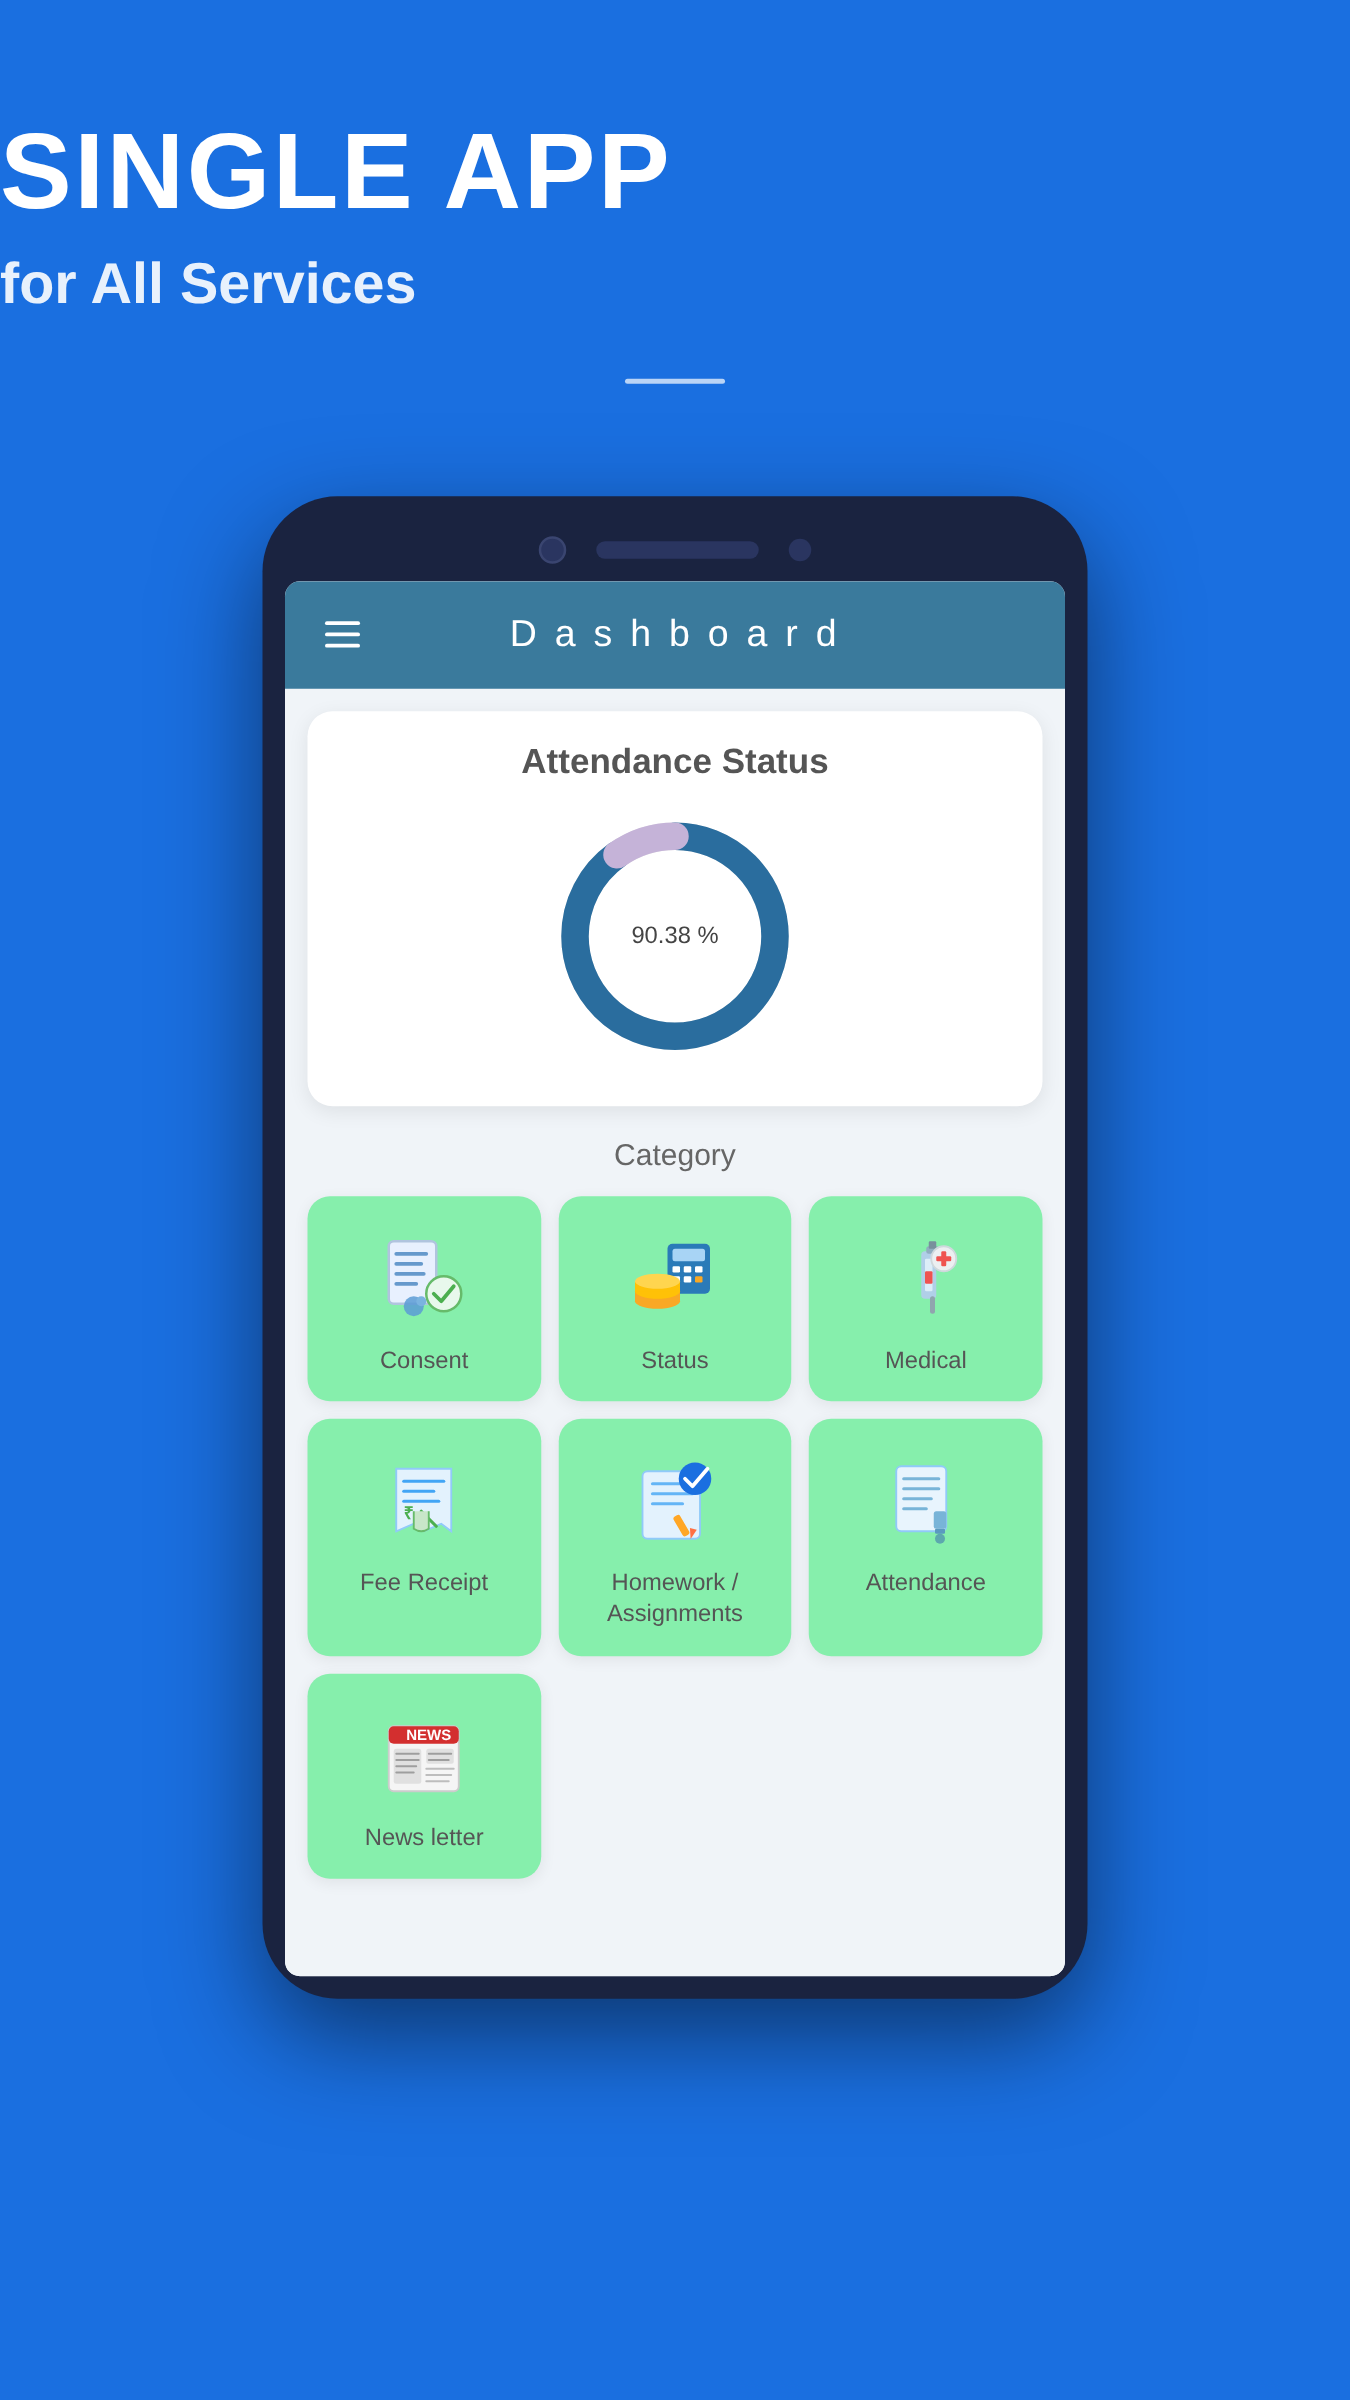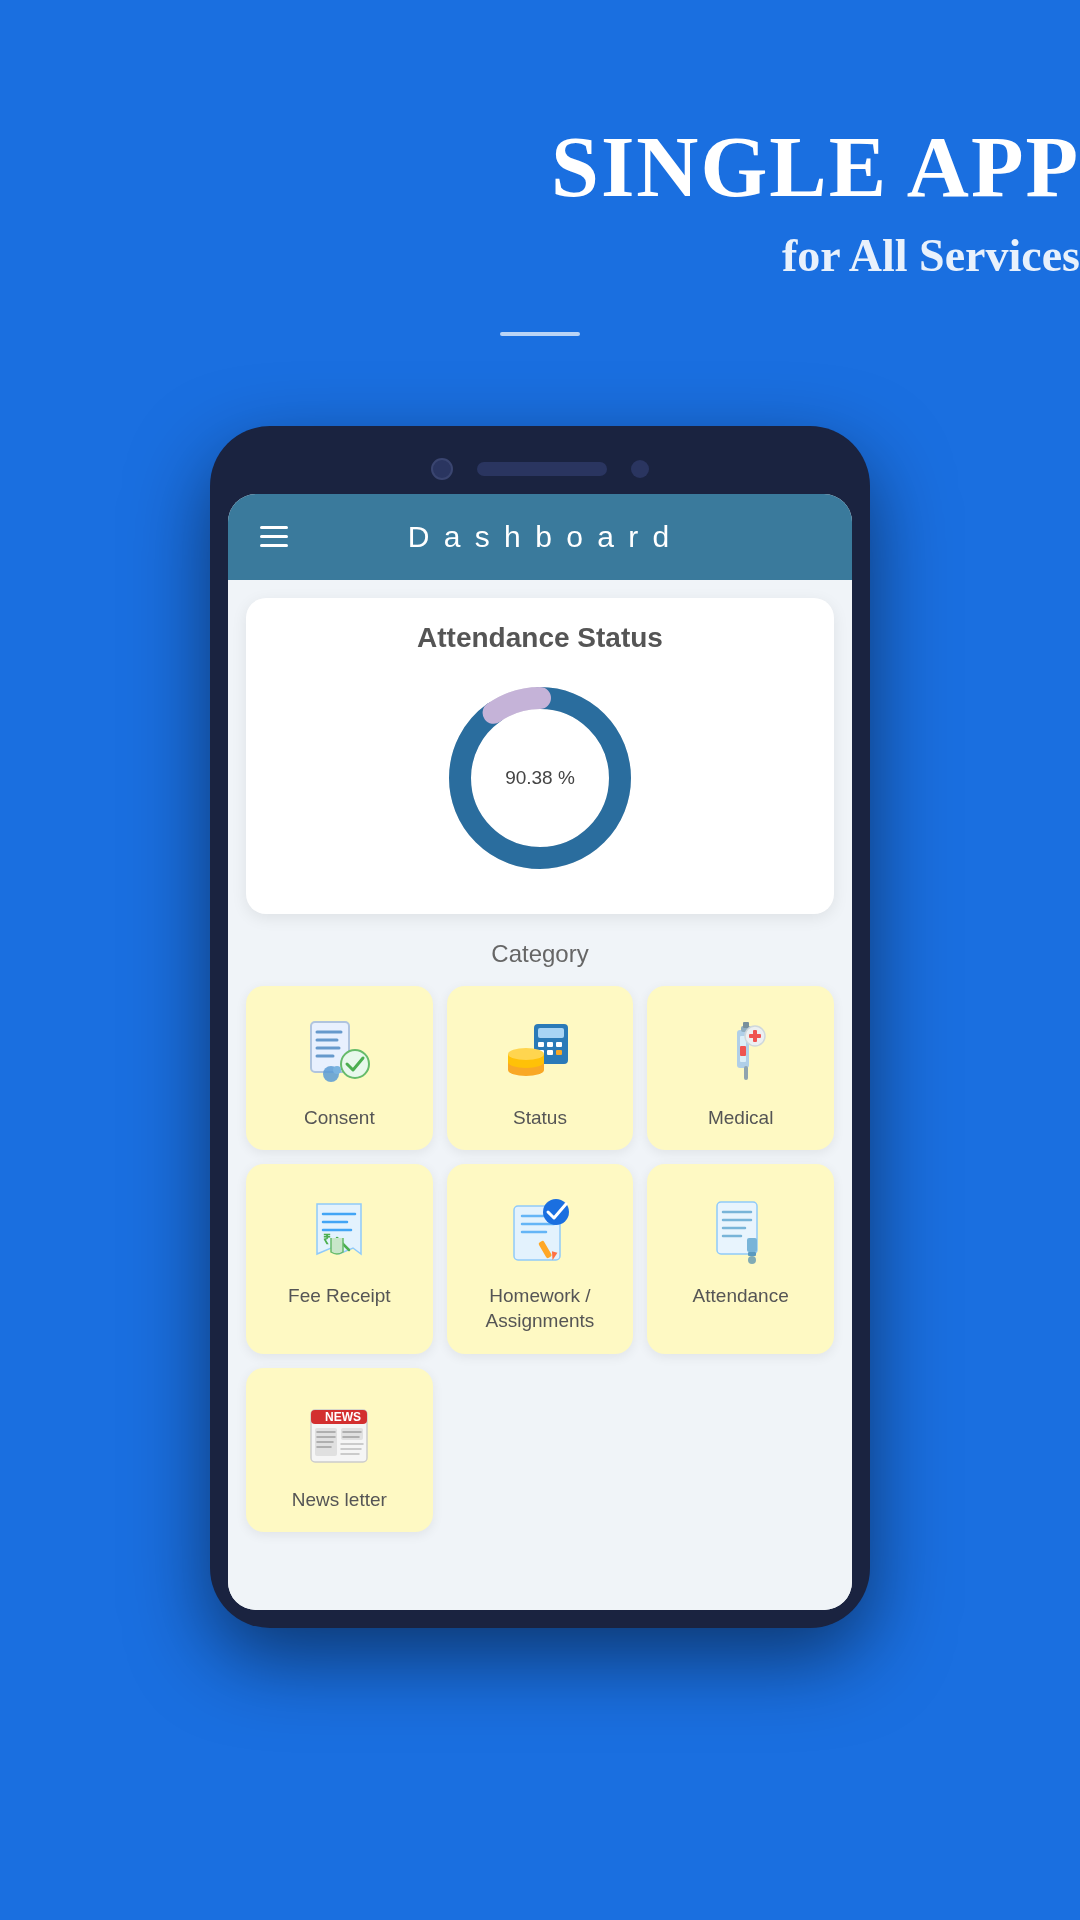--- a/index.html
+++ b/index.html
@@ -7,24 +7,23 @@
     body {
       width: 1080px;
       height: 1920px;
       background: #1a6fe0;
       font-family: 'Segoe UI', Arial, sans-serif;
       overflow: hidden;
       position: relative;
     }
 
     .hero-section {
-      text-align: right;
-      padding-top: 120px;
+      text-align: left;
+      padding-top: 90px;
       padding-bottom: 40px;
-      font-family: Liberation Serif, serif;
     }
 
     .hero-title {
       font-size: 86px;
       font-weight: 900;
       color: #ffffff;
       letter-spacing: 2px;
       line-height: 1.1;
     }
 
@@ -85,21 +84,21 @@
 
     .notch-dot {
       width: 18px;
       height: 18px;
       background: #2a3560;
       border-radius: 50%;
     }
 
     .phone-screen {
       background: #f0f4f8;
-      border-radius: 28px;
+      border-radius: 12px;
       overflow: hidden;
     }
 
     
     .dashboard-header {
       background: #3a7a9c;
       display: flex;
       align-items: center;
       padding: 26px 32px;
     }
@@ -184,21 +183,21 @@
       margin-bottom: 18px;
     }
 
     .category-grid {
       display: grid;
       grid-template-columns: repeat(3, 1fr);
       gap: 14px;
     }
 
     .category-item {
-      background: #fef9c3;
+      background: #86efac;
       border-radius: 18px;
       padding: 26px 12px 20px;
       display: flex;
       flex-direction: column;
       align-items: center;
       box-shadow: 0 3px 12px rgba(0,0,0,0.07);
       cursor: pointer;
     }
 
     .category-icon {

